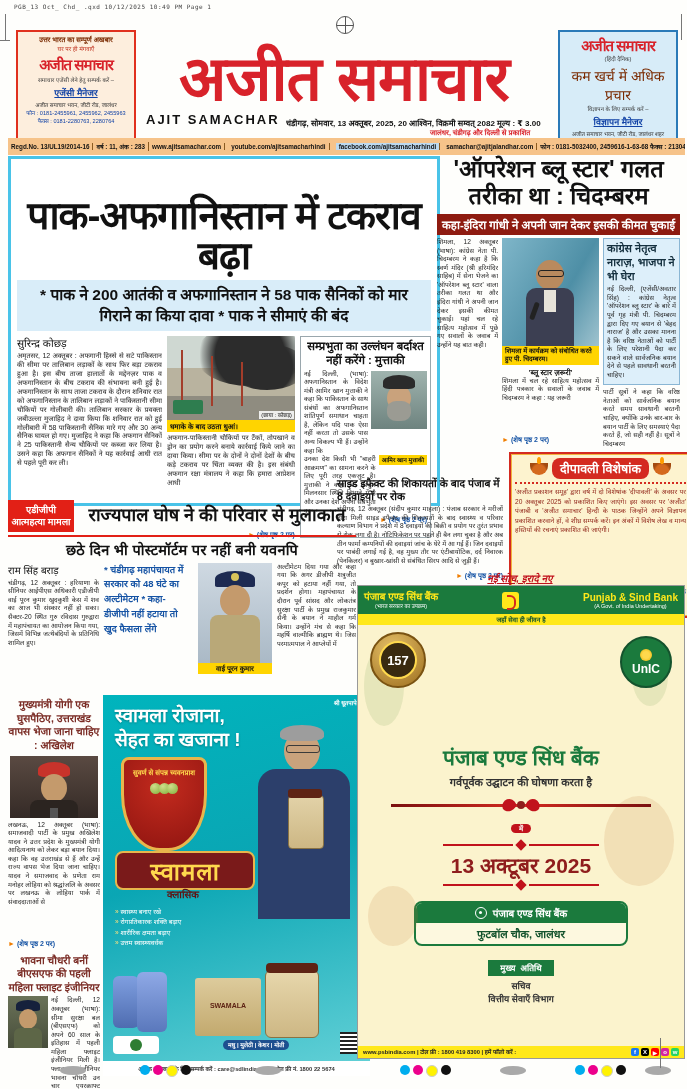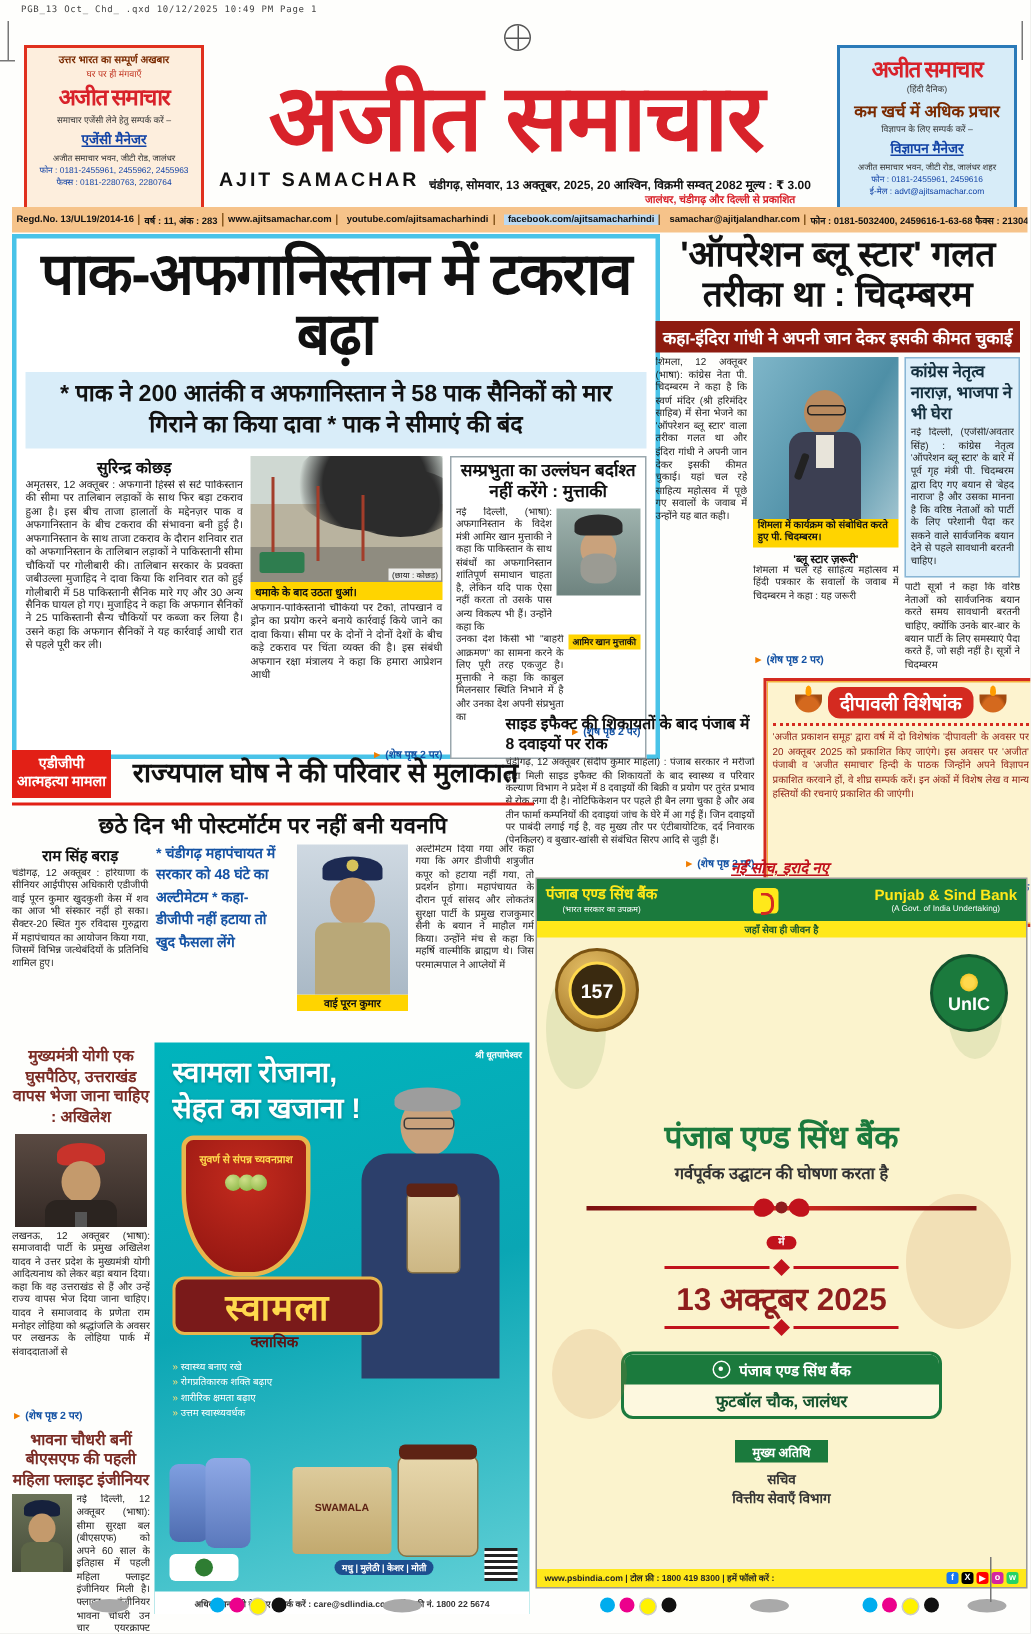--- a/index.html
+++ b/index.html
@@ -25,21 +25,21 @@
   .infobar{background:#f6c38a;display:flex;align-items:center;gap:3px;font-size:6.3px;font-weight:bold;
      padding:1px 3px;white-space:nowrap;overflow:hidden;}
   .infoseg{border-right:1px solid #8a5a20;padding-right:3px;}
   .qr{width:12px;height:12px;background:
       repeating-linear-gradient(0deg,#222 0 2px,#fff 2px 4px),
       repeating-linear-gradient(90deg,#222 0 2px,rgba(255,255,255,.6) 2px 4px);}
   
   .leadblock{border:3px solid #49c3e8;background:#fff;}
   .leadhead{font-size:39px;font-weight:900;line-height:1.02;letter-spacing:-1px;}
   .leadsub{background:#d9edf9;font-size:15.5px;font-weight:bold;line-height:1.4;padding:4px 8px;margin:4px 6px 2px;}
-  .byline{font-weight:bold;font-size:10.5px;text-align:center;margin-bottom:2px;}
+  .byline{font-weight:normal;font-size:10.5px;text-align:left;margin-bottom:2px;}
   .photo{position:relative;overflow:hidden;}
   .smoke{background:linear-gradient(#cfd8d2 0 38%,#b9b39f 38% 72%,#8f8c80 72%);}
   .plume{position:absolute;border-radius:50%;background:radial-gradient(circle,#2c2c2c 0 55%,rgba(44,44,44,.25) 75%,transparent 80%);}
   .pole{position:absolute;width:2px;background:#a33d2a;}
   .truck{position:absolute;background:#2e7d4f;border-radius:2px;}
   .credit{position:absolute;right:1px;bottom:1px;background:rgba(255,255,255,.85);font-size:5.5px;padding:0 2px;}
   .subbox{border:1px solid #9aa7ad;padding:3px;background:#fff;}
   .subbox h4{margin:0 0 2px;font-size:11.5px;line-height:1.2;text-align:center;}
   .face{position:absolute;border-radius:50%;}
   .mutphoto{background:linear-gradient(#9fb3ae,#6e837f);}
@@ -134,21 +134,21 @@
   </div>
 
   <div class="abs mast-title ctr" style="left:134px;top:34px;width:420px;font-size:62px;">अजीत समाचार</div>
   <div class="abs" style="left:146px;top:112px;font-size:13px;font-weight:900;letter-spacing:2px;">AJIT SAMACHAR</div>
   <div class="abs" style="left:286px;top:117px;width:280px;font-size:8px;font-weight:bold;white-space:nowrap;overflow:hidden;">चंडीगढ़, सोमवार, 13 अक्तूबर, 2025, 20 आश्विन, विक्रमी सम्वत् 2082     मूल्य : ₹ 3.00</div>
   <div class="abs" style="left:430px;top:128px;font-size:7px;font-weight:bold;color:#d8222a;">जालंधर, चंडीगढ़ और दिल्ली से प्रकाशित</div>
 
   <div class="abs mastbox" style="left:558px;top:30px;width:112px;height:104px;background:#d7ecf8;border:2px solid #2a7ab8;">
     <div class="mast-title" style="font-size:15px;">अजीत समाचार</div>
     <div style="font-size:5.8px;color:#333;">(हिंदी दैनिक)</div>
-    <div style="font-size:11px;font-weight:bold;color:#7a2a00;margin:3px 0 1px;">कम खर्च में अधिक प्रचार</div>
+    <div style="font-size:14px;font-weight:normal;color:#7a2a00;margin:3px 0 1px;">कम खर्च में अधिक प्रचार</div>
     <div style="font-size:5.8px;color:#333;margin-bottom:2px;">विज्ञापन के लिए सम्पर्क करें –</div>
     <div class="bluelink" style="font-size:9px;">विज्ञापन मैनेजर</div>
     <div style="font-size:5.6px;color:#333;margin-top:2px;">अजीत समाचार भवन, जीटी रोड, जालंधर शहर</div>
     <div style="font-size:5.6px;color:#1243a6;">फोन : 0181-2455961, 2459616</div>
     <div style="font-size:5.6px;color:#1243a6;">ई-मेल : advt@ajitsamachar.com</div>
   </div>
 
   <div class="abs infobar" style="left:8px;top:138px;width:671px;height:15px;">
     <span class="infoseg">Regd.No. 13/UL19/2014-16</span>
     <span class="infoseg">वर्ष : 11, अंक : 283</span>
@@ -156,21 +156,21 @@
     <span class="qr"></span>
     <span class="infoseg">youtube.com/ajitsamacharhindi</span>
     <span class="qr"></span>
     <span class="infoseg" style="background:#bcd9f0;padding:0 3px;">facebook.com/ajitsamacharhindi</span>
     <span class="qr"></span>
     <span class="infoseg">samachar@ajitjalandhar.com</span>
     <span>फोन : 0181-5032400, 2459616-1-63-68 फैक्स : 2130455, 5011025</span>
   </div>
 
   <div class="abs leadblock" style="left:8px;top:156px;width:426px;height:344px;">
-    <div class="leadhead ctr" style="padding:5px 8px 0;">पाक-अफगानिस्तान में टकराव बढ़ा</div>
+    <div class="leadhead ctr" style="padding:5px 8px 0;margin-top:32px;">पाक-अफगानिस्तान में टकराव बढ़ा</div>
     <div class="leadsub ctr">* पाक ने 200 आतंकी व अफगानिस्तान ने 58 पाक सैनिकों को मार गिराने का किया दावा * पाक ने सीमाएं की बंद</div>
     <div style="display:flex;gap:5px;padding:3px 6px;">
       <div style="width:146px;">
         <div class="byline">सुरिन्द्र कोछड़</div>
         <div class="bt jy" style="height:182px;">अमृतसर, 12 अक्तूबर : अफगानी हिस्से से सटे पाकिस्तान की सीमा पर तालिबान लड़ाकों के साथ फिर बड़ा टकराव हुआ है। इस बीच ताजा हालातों के मद्देनज़र पाक व अफगानिस्तान के बीच टकराव की संभावना बनी हुई है। अफगानिस्तान के साथ ताजा टकराव के दौरान शनिवार रात को अफगानिस्तान के तालिबान लड़ाकों ने पाकिस्तानी सीमा चौकियों पर गोलीबारी की। तालिबान सरकार के प्रवक्ता जबीउल्ला मुजाहिद ने दावा किया कि शनिवार रात को हुई गोलीबारी में 58 पाकिस्तानी सैनिक मारे गए और 30 अन्य सैनिक घायल हो गए। मुजाहिद ने कहा कि अफगान सैनिकों ने 25 पाकिस्तानी सैन्य चौकियों पर कब्जा कर लिया है। उसने कहा कि अफगान सैनिकों ने यह कार्रवाई आधी रात से पहले पूरी कर ली।</div>
       </div>
       <div style="width:128px;">
         <div class="photo smoke" style="width:128px;height:84px;">
           <div class="plume" style="left:28px;top:-12px;width:110px;height:62px;"></div>
           <div class="plume" style="left:60px;top:8px;width:80px;height:46px;"></div>
@@ -296,21 +296,21 @@
       <div class="photo" style="float:left;width:40px;height:52px;margin:2px 3px 1px 0;background:linear-gradient(#6a7258,#474d3a);">
         <div class="abs" style="left:8px;top:4px;width:24px;height:11px;background:#16213c;border-radius:50% 50% 15% 15%;"></div>
         <div class="face" style="left:11px;top:13px;width:18px;height:20px;background:#c49a6c;"></div>
         <div class="abs" style="left:6px;top:32px;width:28px;height:20px;background:#5d6647;border-radius:6px 6px 0 0;"></div>
       </div>
       <div class="bt2 jy" style="height:128px;margin-top:2px;">नई दिल्ली, 12 अक्तूबर (भाषा): सीमा सुरक्षा बल (बीएसएफ) को अपने 60 साल के इतिहास में पहली महिला फ्लाइट इंजीनियर मिली है। फ्लाइट इंजीनियर भावना चौधरी उन चार एयरक्राफ्ट इंजीनियरों के समूह में शामिल हैं, जिन्हें पासिंग आउट परेड के बाद बल में शामिल किया गया। बीएसएफ की स्थापना 1965 में</div>
 
     </div>
   </div>
 
-  <div class="abs swam" style="left:103px;top:695px;width:250px;height:381px;">
+  <div class="abs swam" style="left:103px;top:695px;width:250px;height:381px;padding-left:17px;">
     <div class="abs" style="right:5px;top:4px;font-size:6px;color:#fff;font-weight:bold;">श्री धूतपापेश्वर</div>
     <div class="abs swhead" style="left:12px;top:10px;">स्वामला रोजाना,</div>
     <div class="abs swhead" style="left:12px;top:34px;">सेहत का खजाना !</div>
 
     <div class="abs" style="right:6px;top:30px;width:120px;height:230px;">
       <div class="face" style="left:40px;top:6px;width:36px;height:40px;background:#c9a27c;"></div>
       <div class="abs" style="left:36px;top:0;width:44px;height:16px;background:#9d9d9d;border-radius:50% 50% 30% 30%;"></div>
       <div class="abs" style="left:42px;top:20px;width:32px;height:6px;border:1.5px solid #3a3a3a;border-radius:3px;"></div>
       <div class="abs" style="left:14px;top:44px;width:92px;height:150px;background:#2c3f6b;border-radius:18px 18px 0 0;"></div>
       <div class="abs" style="left:44px;top:70px;width:34px;height:52px;background:linear-gradient(#e2d2a8,#cdb784);border-radius:4px;border:1px solid #8a7344;"></div>
@@ -402,21 +402,21 @@
       </div>
 
     <div class="locbox" style="width:210px;margin:12px auto 0;">
       <div class="locbar">
         <span class="pin"></span>
         <span>पंजाब एण्ड सिंध बैंक</span>
       </div>
       <div class="ctr" style="font-size:11px;font-weight:900;color:#14532d;padding:3px 0;">फुटबॉल चौक, जालंधर</div>
     </div>
 
-    <div class="ctr" style="margin-top:12px;"><span class="guestlab">मुख्य अतिथि</span></div>
+    <div class="ctr" style="margin-top:12px;font-family:Liberation Mono, monospace;"><span class="guestlab">मुख्य अतिथि</span></div>
     <div class="ctr" style="font-size:9px;font-weight:bold;color:#333;margin-top:3px;">सचिव</div>
     <div class="ctr" style="font-size:9px;font-weight:bold;color:#333;">वित्तीय सेवाएँ विभाग</div>
 
     <div class="psbfoot">
       <span>www.psbindia.com | टोल फ्री : 1800 419 8300 | हमें फॉलो करें :</span>
       <span class="soc">
         <span style="background:#1877f2;">f</span>
         <span style="background:#000;">X</span>
         <span style="background:#ff0000;">▶</span>
         <span style="background:#d6249f;">o</span>

